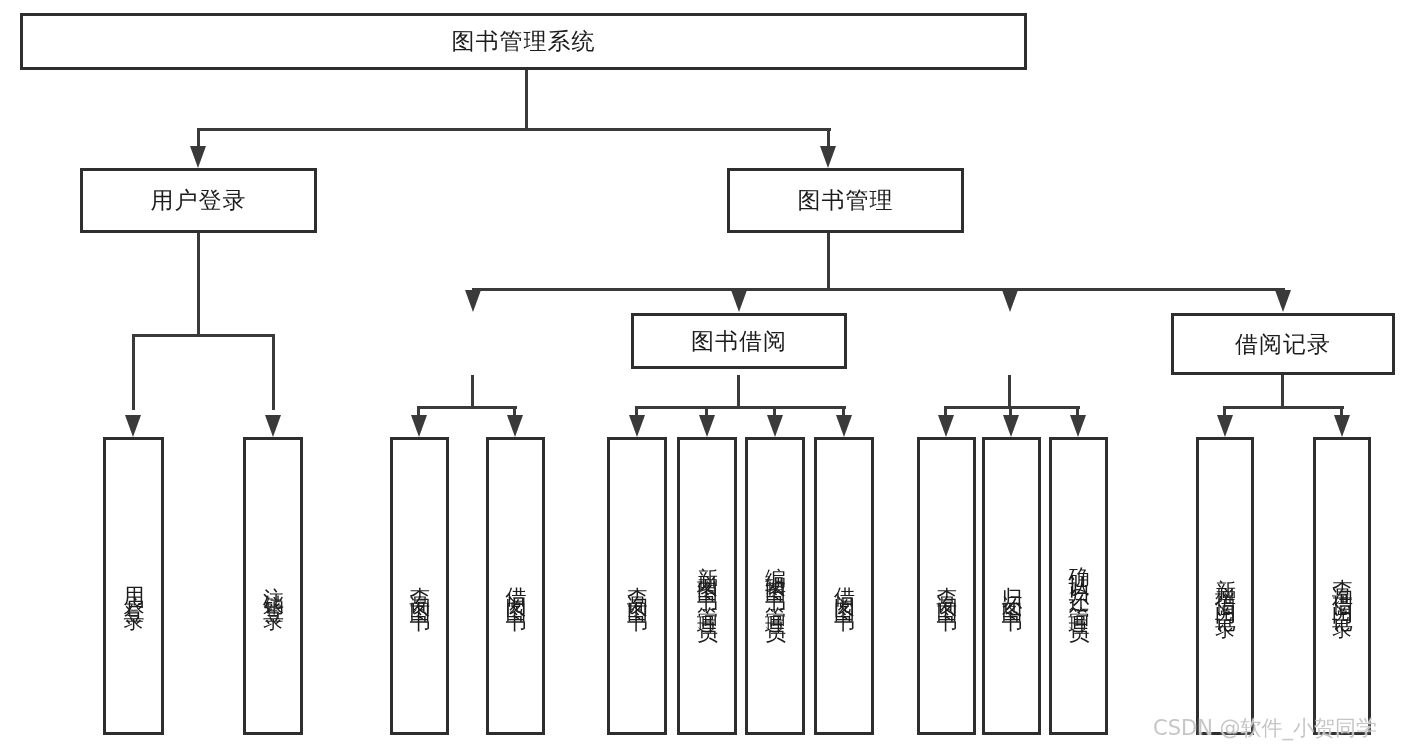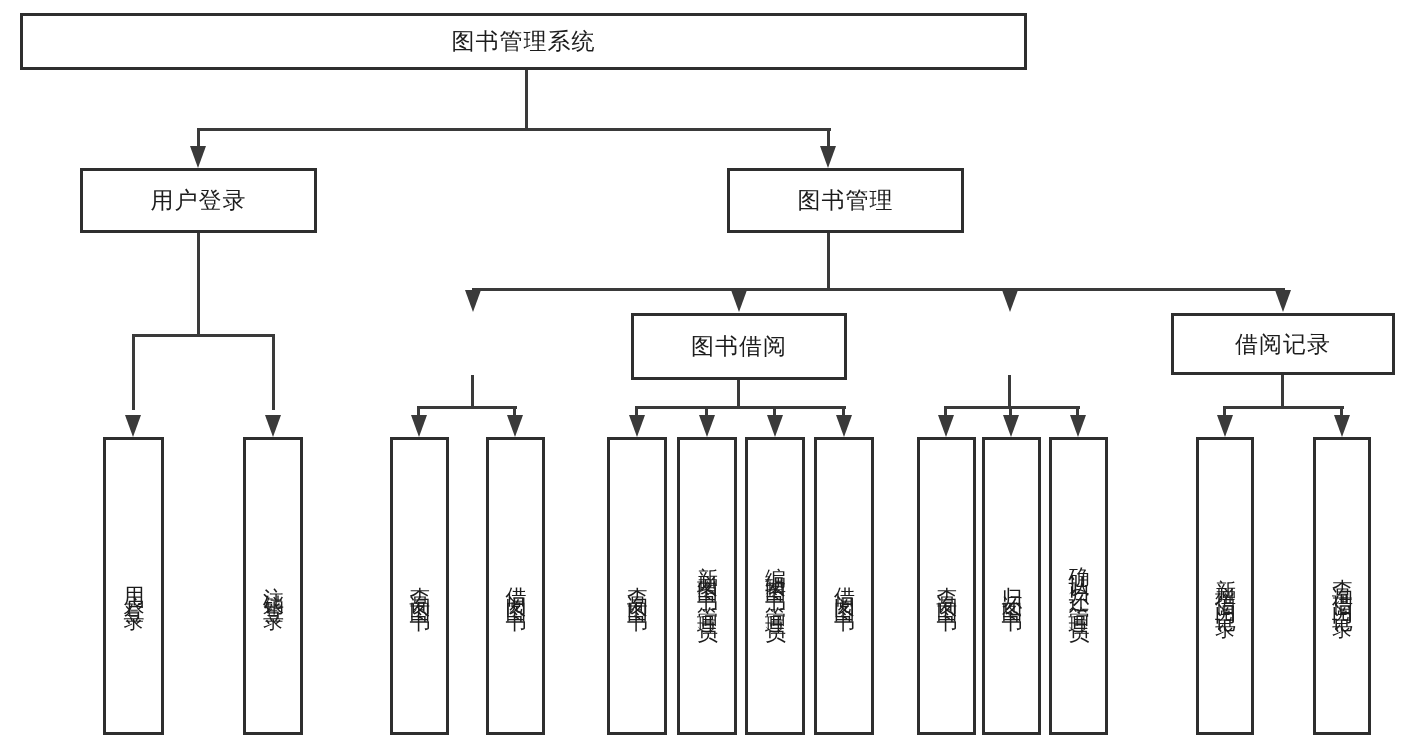--- a/index.html
+++ b/index.html
@@ -90,21 +90,21 @@
   <div class="line" style="left:1223px; top:406px; width:3px; height:12px;"></div>
   <div class="line" style="left:1340px; top:406px; width:3px; height:12px;"></div>
   <div class="arrow" style="left:1217px; top:415px;"></div>
   <div class="arrow" style="left:1334px; top:415px;"></div>
 
   <div class="box hbox" style="left:20px; top:13px; width:1007px; height:57px;">图书管理系统</div>
 
   <div class="box hbox" style="left:80px; top:168px; width:237px; height:65px;">用户登录</div>
   <div class="box hbox" style="left:710px; top:168px; width:237px; height:65px;margin-left:17px;">图书管理</div>
 
-  <div class="box hbox" style="left:631px; top:313px; width:216px; height:67px;">图书借阅</div>
+  <div class="box hbox" style="left:631px; top:313px; width:216px; height:56px;">图书借阅</div>
   <div class="box hbox" style="left:1171px; top:313px; width:224px; height:62px;">借阅记录</div>
 
   <div class="box" style="left:103px; top:437px; width:61px; height:298px;">
     <span class="vtext">用户登录</span>
   </div>
   <div class="box" style="left:243px; top:437px; width:60px; height:298px;">
     <span class="vtext">注销登录</span>
   </div>
 
   <div class="box" style="left:390px; top:437px; width:59px; height:298px;">
@@ -137,14 +137,15 @@
     <span class="vtext">确认归还（管理员）</span>
   </div>
 
   <div class="box" style="left:1196px; top:437px; width:58px; height:298px;">
     <span class="vtext">新增借阅记录</span>
   </div>
   <div class="box" style="left:1313px; top:437px; width:58px; height:298px;">
     <span class="vtext">查询借阅记录</span>
   </div>
 
+  <div class="watermark">CSDN @软件_小贺同学</div>
 
 </div>
 
 </body></html>

